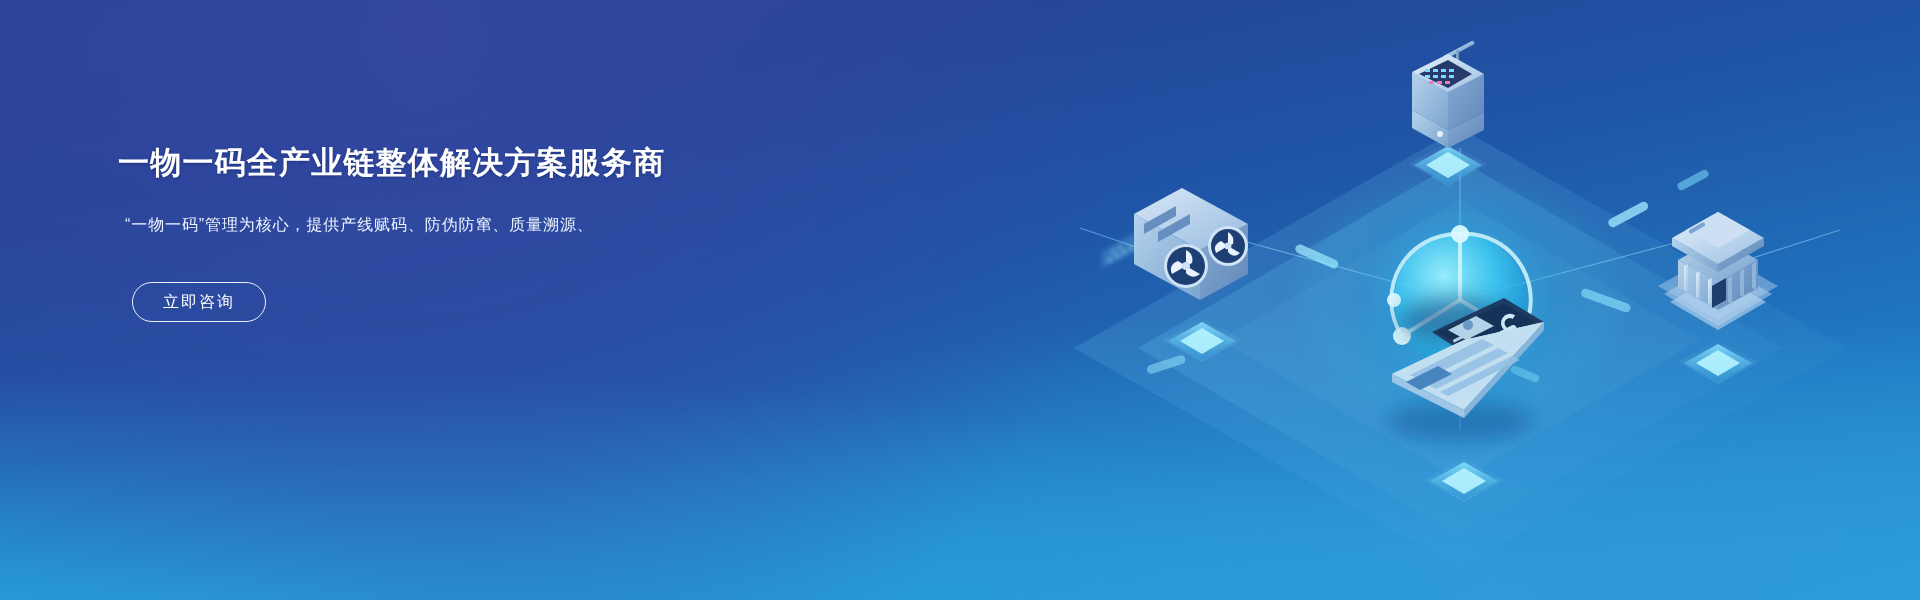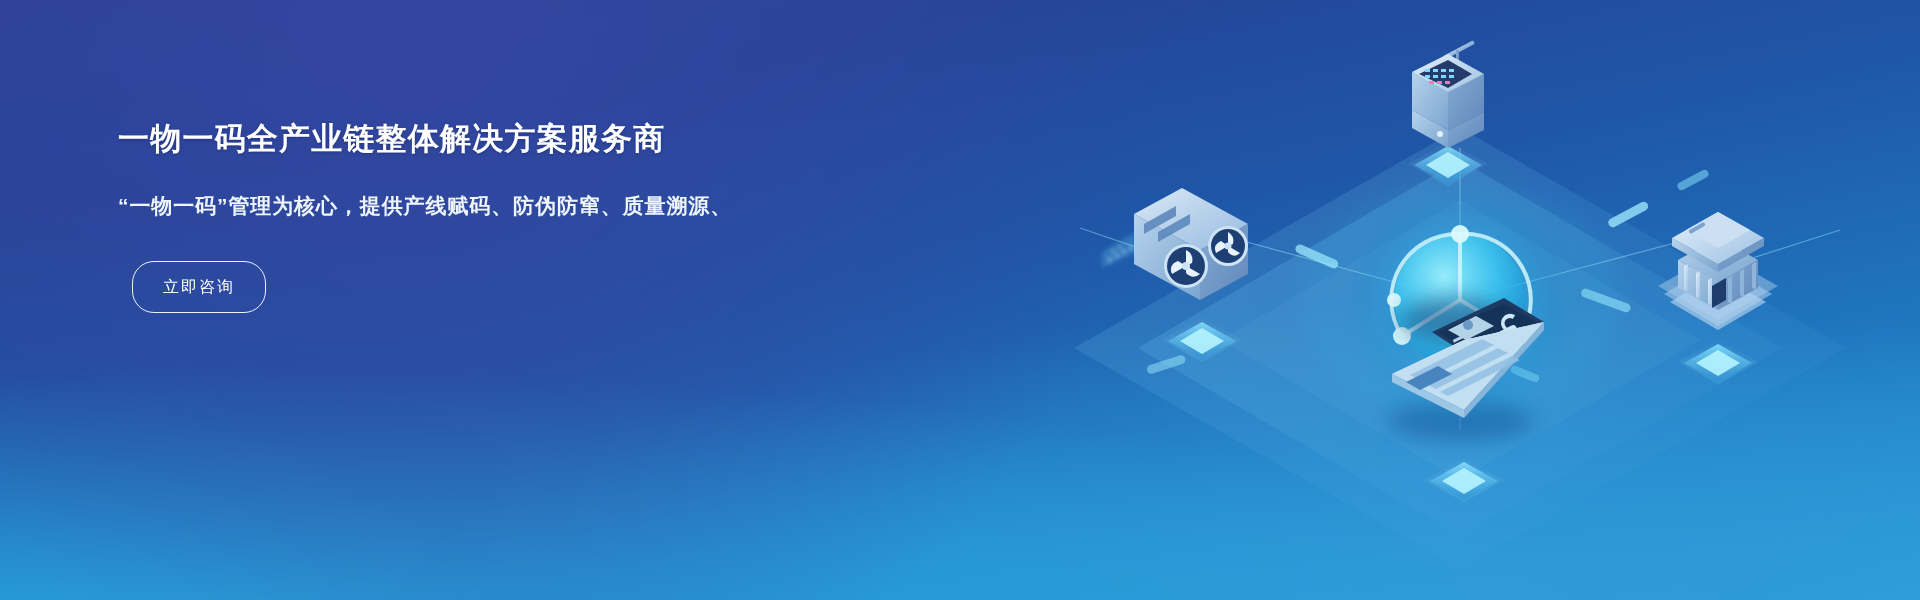--- a/index.html
+++ b/index.html
@@ -10,33 +10,33 @@
   }
   #banner{
     position:relative;width:1920px;height:600px;overflow:hidden;
     background:
       radial-gradient(circle at 22% 6%, rgba(52,70,160,.95) 0%, rgba(52,70,160,0) 46%),
       radial-gradient(ellipse 120% 70% at 12% 102%, #27a8e0 0%, rgba(39,168,224,0) 58%),
       radial-gradient(ellipse 90% 80% at 78% 100%, #2f9ad8 0%, rgba(47,154,216,0) 62%),
       linear-gradient(168deg,#2c4097 0%,#244598 22%,#1f57a8 46%,#1f76bf 72%,#2ba3dd 100%);
   }
   
-  #text-block{position:absolute;left:118px;top:120px;width:820px;}
+  #text-block{position:absolute;left:118px;top:144px;width:820px;}
   #headline{
     font-size:31px;font-weight:bold;color:#ffffff;letter-spacing:1.2px;
     line-height:1.25;margin:0 0 26px 0;white-space:nowrap;
     text-shadow:0 1px 3px rgba(0,20,70,.35);
   }
   .sub-line{
-    font-size:21px;color:#eef5fd;letter-spacing:.9px;line-height:2.0;
-    margin:0;white-space:nowrap;font-weight:700;
+    font-size:16px;color:#eef5fd;letter-spacing:.9px;line-height:2.0;
+    margin:7px;white-space:nowrap;font-weight:400;
   }
   #cta-button{
     display:inline-block;margin-top:34px;margin-left:14px;
-    padding:0 30px;height:52px;line-height:38px;
+    padding:0 30px;height:40px;line-height:38px;
     border:1.5px solid rgba(255,255,255,.92);border-radius:22px;
     color:#ffffff;font-size:16px;letter-spacing:2px;
     background:transparent;cursor:pointer;box-sizing:border-box;
     font-family:inherit;
   }
   
   #illustration{position:absolute;left:1040px;top:0;width:880px;height:600px;}
   #illustration svg{display:block;width:880px;height:600px;}
 </style>
 </head>

